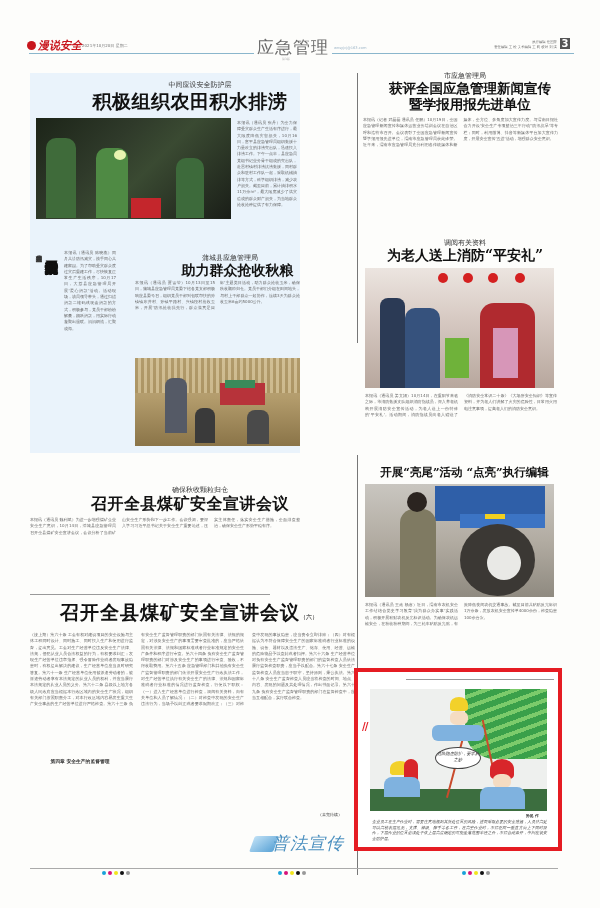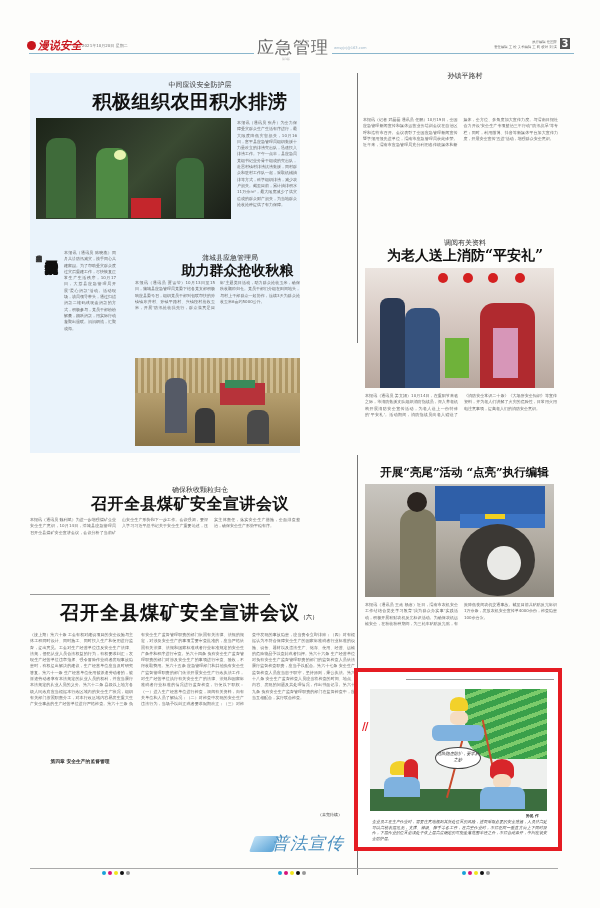--- a/index.html
+++ b/index.html
@@ -57,22 +57,24 @@
   <div class="abs" style="left:0;top:0;width:100%;height:35px;background:repeating-linear-gradient(90deg,#a8905e 0 3px,#d6c49a 3px 6px);opacity:0.7;"></div>
   <div class="abs" style="left:30px;top:20px;width:22px;height:55px;background:#555a66;border-radius:8px 8px 0 0;"></div>
   <div class="abs" style="left:85px;top:25px;width:45px;height:22px;background:#b7333a;"></div>
   <div class="abs" style="left:90px;top:22px;width:30px;height:8px;background:#3a8a5a;"></div>
   <div class="abs" style="left:60px;top:50px;width:20px;height:35px;background:#3a3a3a;border-radius:8px 8px 0 0;"></div>
   <div class="abs" style="left:112px;top:52px;width:22px;height:34px;background:#4a4a4a;border-radius:8px 8px 0 0;"></div>
 </div>
 
 <div class="vline" style="left:357px;top:73px;height:270px;background:#777;"></div>
 
-<div class="abs kicker" style="left:400px;top:71px;width:130px;">孙镇平路村</div>
+<div class="abs kicker" style="left:400px;top:71px;width:130px;">市应急管理局</div>
 <div class="abs serif" style="left:370px;top:80px;width:200px;font-size:13.5px;line-height:16px;font-weight:bold;color:#111;text-align:center;">
+  <div>获评全国应急管理新闻宣传</div>
+  <div>暨学报用报先进单位</div>
 </div>
 <div class="abs txt" style="left:363px;top:117px;width:195px;height:106px;column-count:2;column-gap:6px;">本报讯（记者 武磊磊 通讯员 任鹏）10月19日，全国应急管理新闻宣传和媒体运营业务培训会议在自治区呼和浩特市召开。会议表彰了全国应急管理新闻宣传暨学报用报先进单位，渭南市应急管理局获此殊荣。近年来，渭南市应急管理局充分利用各传统媒体和新媒体，全方位、多角度加大宣传力度。与渭南日报社合力开设'安全生产专项整治三年行动''防汛抗旱'等专栏；同时，利用微博、抖音等新媒体平台加大宣传力度，开展安全宣传'五进'活动，增强群众安全意识。</div>
 
 <div class="abs kicker" style="left:410px;top:238px;width:110px;">调阅有关资料</div>
 <div class="abs serif" style="left:365px;top:247px;width:200px;font-size:14px;font-weight:bold;color:#111;text-align:center;">为老人送上消防“平安礼”</div>
 <div class="photo" style="left:365px;top:268px;width:189px;height:120px;background:linear-gradient(180deg,#ece5e0 0%,#d8cbc4 40%,#b7a79d 100%);">
   <div class="abs" style="left:73px;top:5px;width:10px;height:10px;border-radius:50%;background:#d42020;"></div>
   <div class="abs" style="left:98px;top:5px;width:10px;height:10px;border-radius:50%;background:#d42020;"></div>
   <div class="abs" style="left:123px;top:5px;width:10px;height:10px;border-radius:50%;background:#d42020;"></div>
   <div class="abs" style="left:150px;top:5px;width:10px;height:10px;border-radius:50%;background:#d42020;"></div>

